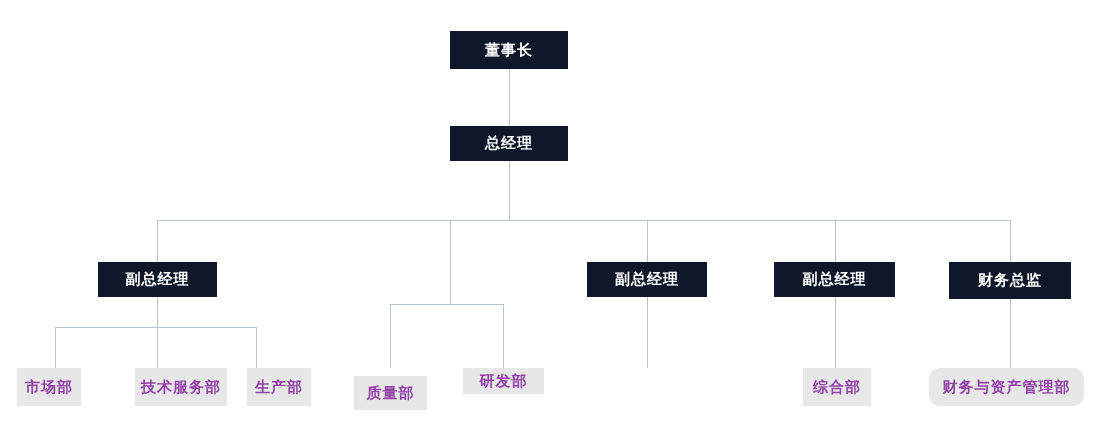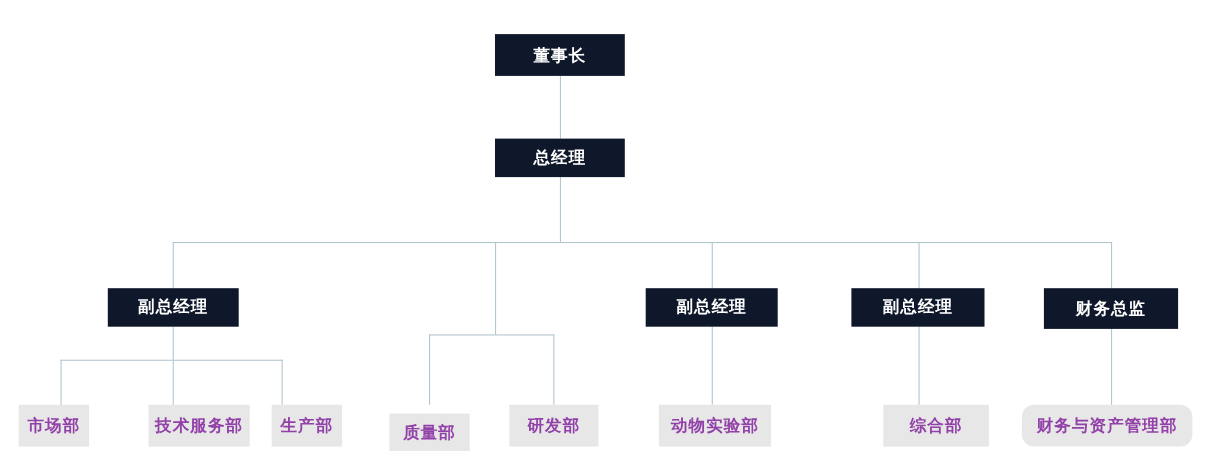--- a/index.html
+++ b/index.html
@@ -82,18 +82,17 @@
 
   <div class="node lv2" style="left:98px; top:262px; width:119px; height:35px;">副总经理</div>
   <div class="node lv2" style="left:587px; top:262px; width:120px; height:35px;">副总经理</div>
   <div class="node lv2" style="left:774px; top:262px; width:121px; height:35px;">副总经理</div>
   <div class="node lv2" style="left:949px; top:262px; width:122px; height:37px;">财务总监</div>
 
   <div class="node leaf" style="left:17px; top:368px; width:64px; height:38px;">市场部</div>
   <div class="node leaf" style="left:106px; top:368px; width:92px; height:38px;margin-left:29px;">技术服务部</div>
   <div class="node leaf" style="left:224px; top:368px; width:64px; height:38px;margin-left:23px;">生产部</div>
   <div class="node leaf" style="left:354px; top:376px; width:73px; height:34px;">质量部</div>
-  <div class="node leaf" style="left:463px; top:368px; width:81px; height:38px;">研发部</div>
-  <div class="node leaf" style="left:599px; top:368px; width:102px; height:38px;">动物实验部</div>
-  <div class="node leaf" style="left:803px; top:368px; width:96px; height:38px;">综合部</div>
+  <div class="node leaf" style="left:463px; top:368px; width:81px; height:26px;">研发部</div>
+  <div class="node leaf" style="left:803px; top:368px; width:68px; height:38px;">综合部</div>
   <div class="node leaf" style="left:929px; top:368px; width:155px; height:38px;border-radius:11px;">财务与资产管理部</div>
 
 </div>
 
 </body></html>

